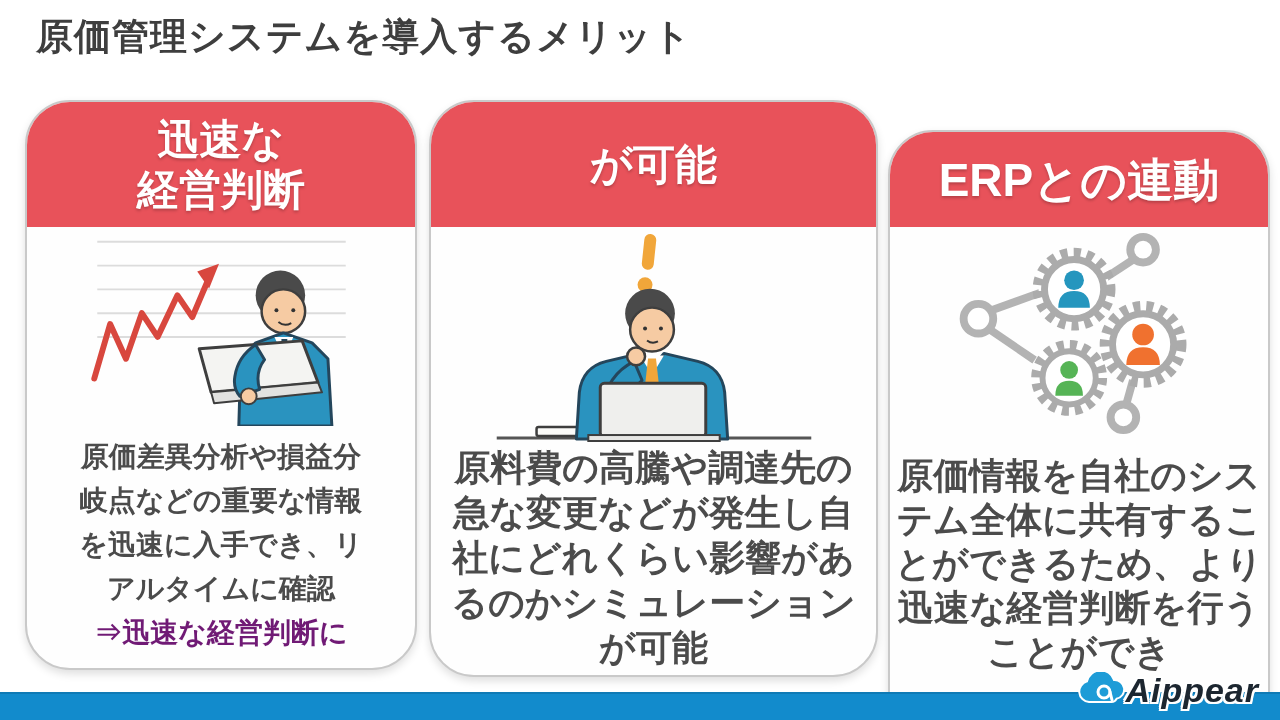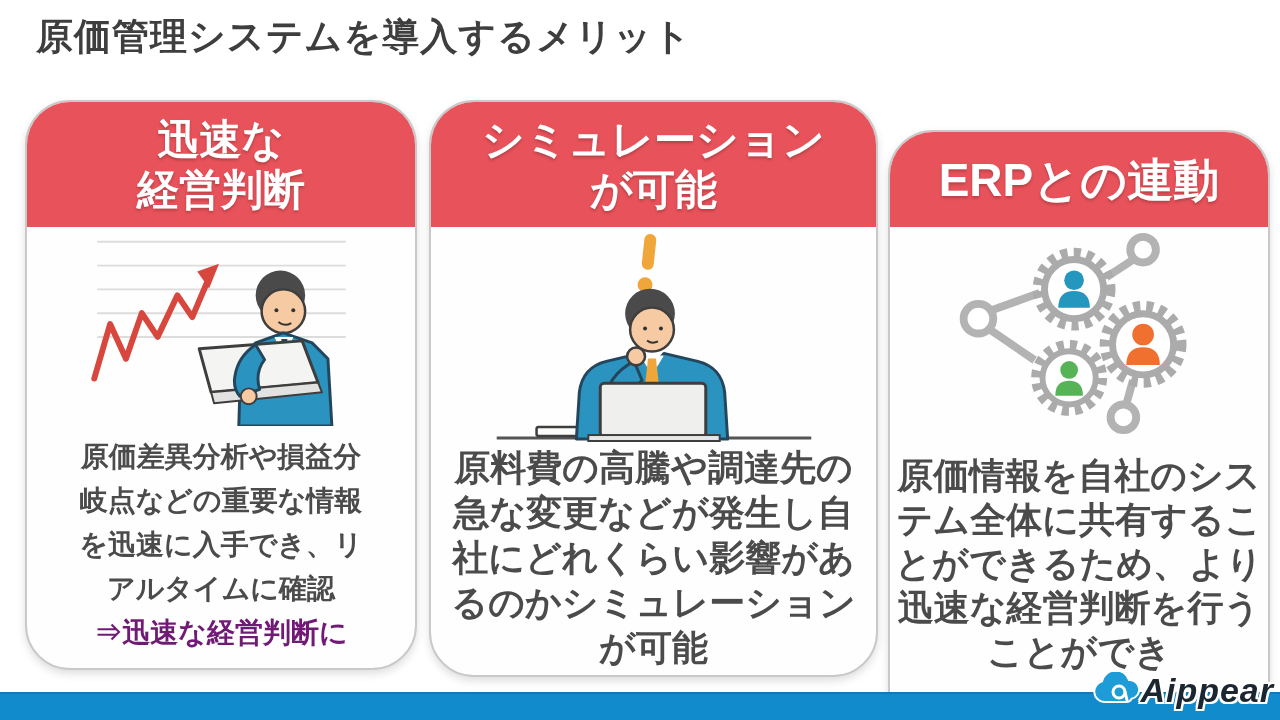--- a/index.html
+++ b/index.html
@@ -42,21 +42,21 @@
   }
   .card1 .card-text{font-size:28px;line-height:44px;margin-top:8px;font-family:Liberation Serif, serif;}
   .card2 .card-text{font-size:36px;line-height:45px;margin-top:2px;}
   .card3 .card-text{font-size:36px;line-height:44px;margin-top:13px;}
   .highlight{color:#701a75;}
   .footer-bar{
     position:absolute;left:0;top:692px;width:1280px;height:28px;
     background:#128BCC;border-top:2px solid #0F7AB5;box-sizing:border-box;
   }
   .brand{
-    position:absolute;right:6px;top:668px;height:44px;
+    position:absolute;right:21px;top:668px;height:44px;
     display:flex;align-items:center;z-index:5;
   }
   .brand-text{
     font-size:34px;font-weight:800;font-style:italic;color:#1C2630;
     letter-spacing:1px;
     text-shadow:-2px -2px 0 #fff,2px -2px 0 #fff,-2px 2px 0 #fff,2px 2px 0 #fff,
                 0 -2px 0 #fff,0 2px 0 #fff,-2px 0 0 #fff,2px 0 0 #fff;
   }
 </style>
 </head>
@@ -98,21 +98,20 @@
     <div>原価差異分析や損益分</div>
     <div>岐点などの重要な情報</div>
     <div>を迅速に入手でき、リ</div>
     <div>アルタイムに確認</div>
     <div class="highlight">⇒迅速な経営判断に</div>
   </div>
 </div>
 
 <div class="card card2">
   <div class="card-header">
-    <div>シミュレーション</div>
     <div>が可能</div>
   </div>
   <div class="illo">
     <svg width="340" height="214" viewBox="0 0 340 215">
       <line x1="12" y1="211" x2="328" y2="211" stroke="#555555" stroke-width="3"></line>
       <rect x="52" y="200" width="46" height="9" rx="2" fill="#FBFBF9" stroke="#3E3E3E" stroke-width="2.5"></rect>
       <rect x="159" y="6" width="12" height="36" rx="6" fill="#F1A63A" transform="rotate(6 165 24)"></rect>
       <circle cx="161" cy="57" r="7.5" fill="#F1A63A"></circle>
       <path d="M92,212 L95,165 Q98,140 122,134 L156,126 L168,140 L180,126 L214,134 Q238,140 241,165 L244,212 Z" fill="#2A93BF" stroke="#24465C" stroke-width="3" stroke-linejoin="round"></path>
       <polygon points="156,128 180,128 168,148" fill="#FFFFFF"></polygon>

